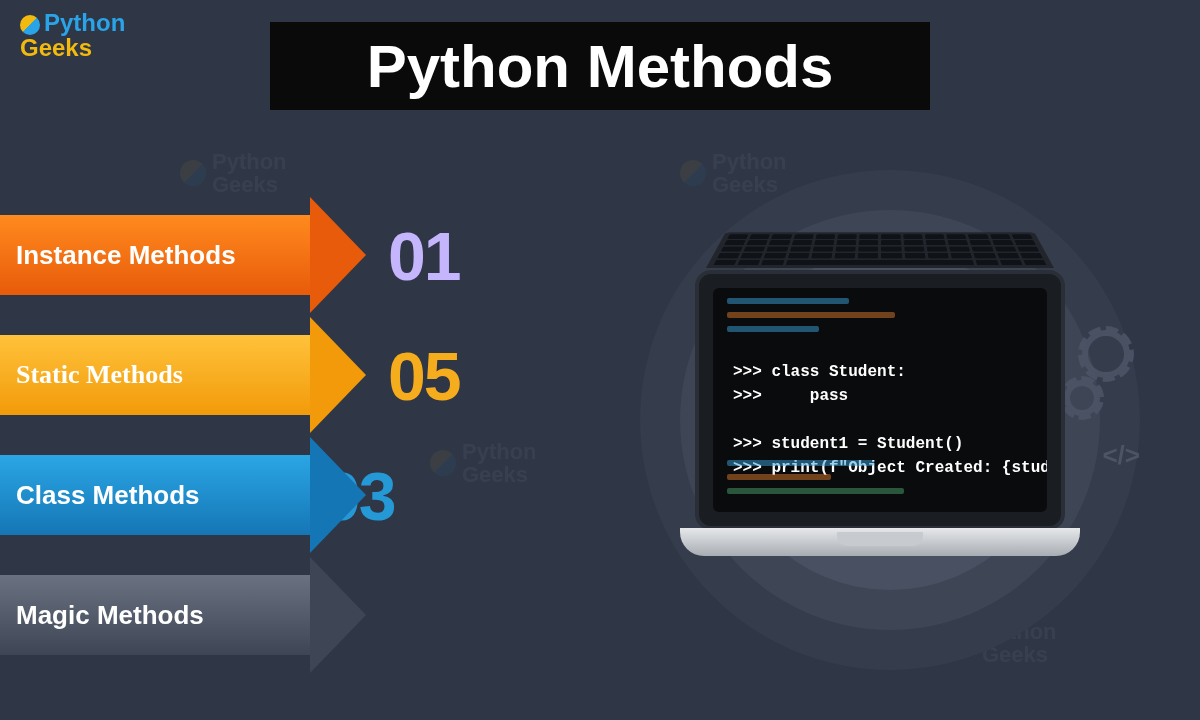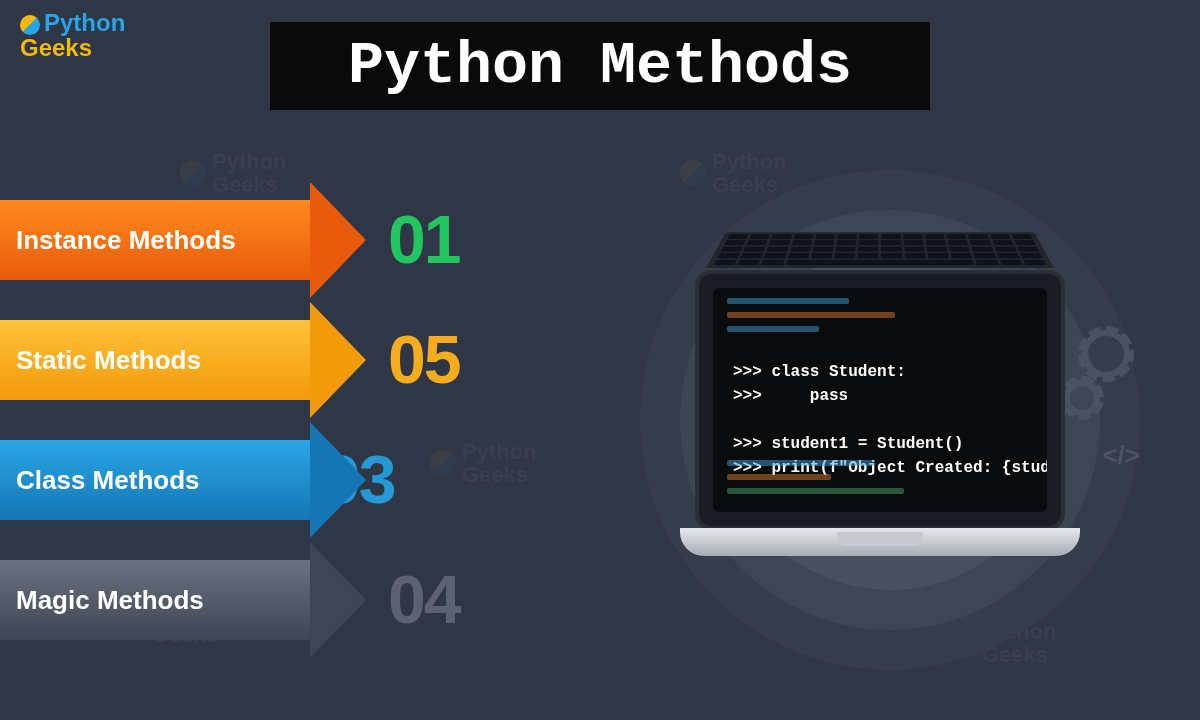--- a/index.html
+++ b/index.html
@@ -23,60 +23,60 @@
   .logo-snake {
     display:inline-block; width:20px; height:20px;
     background: linear-gradient(135deg,#f2b90f 50%,#2aa4e8 50%);
     border-radius:50%; margin-right:4px; vertical-align:middle;
   }
   .title-bar {
     position:absolute;
     top:22px; left:270px;
     width:660px; height:88px;
     background:#0a0a0a;
-    display:flex; align-items:center; justify-content:center;font-family:Liberation Mono, monospace;
+    display:flex; align-items:center; justify-content:center;
   }
   .title-bar span { color:#fff; font-size:60px; font-weight:bold; }
 
   .watermark {
     position:absolute;
     font-weight:bold; font-size:22px; line-height:1.05;
     opacity:0.06; color:#ccc;
     display:flex; align-items:center; gap:6px;
   }
   .watermark .wm-icon{
     width:26px;height:26px;border-radius:50%;
     background:linear-gradient(135deg,#f2b90f 50%,#2aa4e8 50%);
   }
 
   .arrows { position:absolute; left:0; top:200px; }
-  .arrow-row { position:relative; height:95px; margin-bottom:25px; display:flex; align-items:flex-start; }
+  .arrow-row { position:relative; height:95px; margin-bottom:25px; display:flex; align-items:flex-end; }
   .arrow {
     position:relative; height:80px; width:310px;
     display:flex; align-items:center; padding-left:16px;
     color:#fff; font-size:26px; font-weight:bold;
   }
   .arrow::after{
     content:""; position:absolute; left:100%; top:50%; transform:translateY(-50%);
     width:0;height:0;
     border-top:58px solid transparent;
     border-bottom:58px solid transparent;
     border-left:56px solid currentColor;
   }
   .arrow-1 { background:linear-gradient(180deg,#ff8a1e,#e85b0a); }
   .arrow-1::after{ color:#e85b0a; }
-  .arrow-2 { background:linear-gradient(180deg,#ffc23a,#f29a0a); }
+  .arrow-2 { background:linear-gradient(180deg,#ffc23a,#f29a0a);font-family:Liberation Serif, serif; }
   .arrow-2::after{ color:#f29a0a; }
   .arrow-3 { background:linear-gradient(180deg,#2ba6e5,#1576b5); }
   .arrow-3::after{ color:#1576b5; }
   .arrow-4 { background:linear-gradient(180deg,#6a7282,#3e4656); }
   .arrow-4::after{ color:#3e4656; }
 
   .num { font-size:68px; font-weight:bold; margin-left:78px; letter-spacing:-2px;}
-  .num-1{ color:#22c55e; }
+  .num-1{ color:#c4b5fd; }
   .num-2{ color:#f5ac1d; }
   .num-3{ color:#2598d6;margin-left:13px; }
   .num-4{ color:#5b6271; }
   .ring{ position:absolute; border-radius:50%; }
   .r1{ width:500px;height:500px; background:#353c4c; right:60px; top:170px;}
   .r2{ width:420px;height:420px; background:#3e4656; right:100px; top:210px;}
   .r3{ width:340px;height:340px; background:#485062; right:140px; top:250px;}
   .gear{
     position:absolute; width:48px;height:48px; border:6px solid #4c5466; border-radius:50%;
     opacity:0.9;
@@ -187,21 +187,20 @@
   <div class="arrow-row">
     <div class="arrow arrow-3">
         <span>Class Methods</span>
       </div>
     <div class="num num-3">03</div>
   </div>
   <div class="arrow-row">
     <div class="arrow arrow-4">
         <span>Magic Methods</span>
       </div>
-    <div class="num num-4">04</div>
   </div>
 </div>
 
 <div class="ring r1"></div>
 <div class="ring r2"></div>
 <div class="ring r3"></div>
 <div class="gear gear1"></div>
 <div class="gear gear2"></div>
 <div class="code-tag">&lt;/&gt;</div>
 

